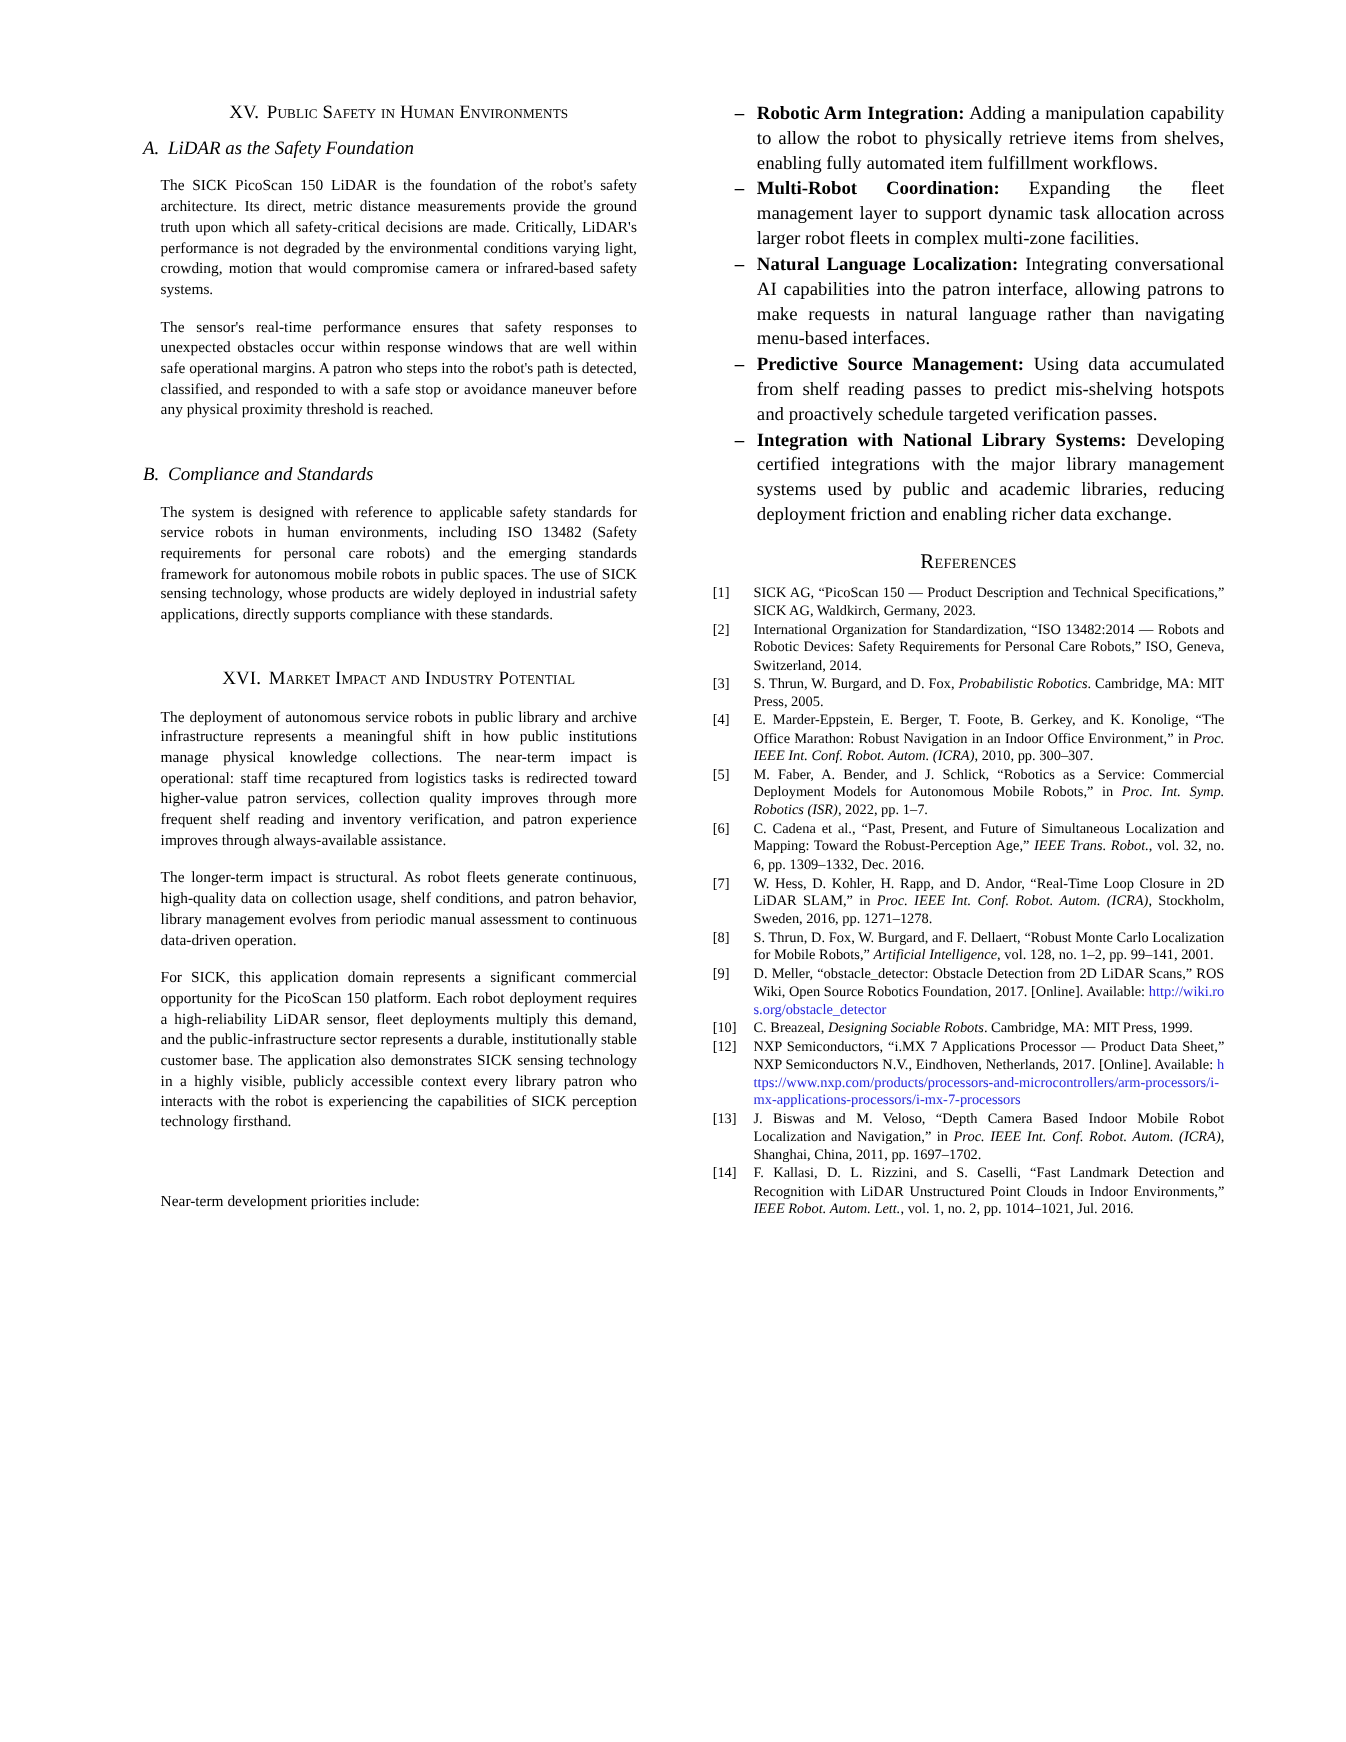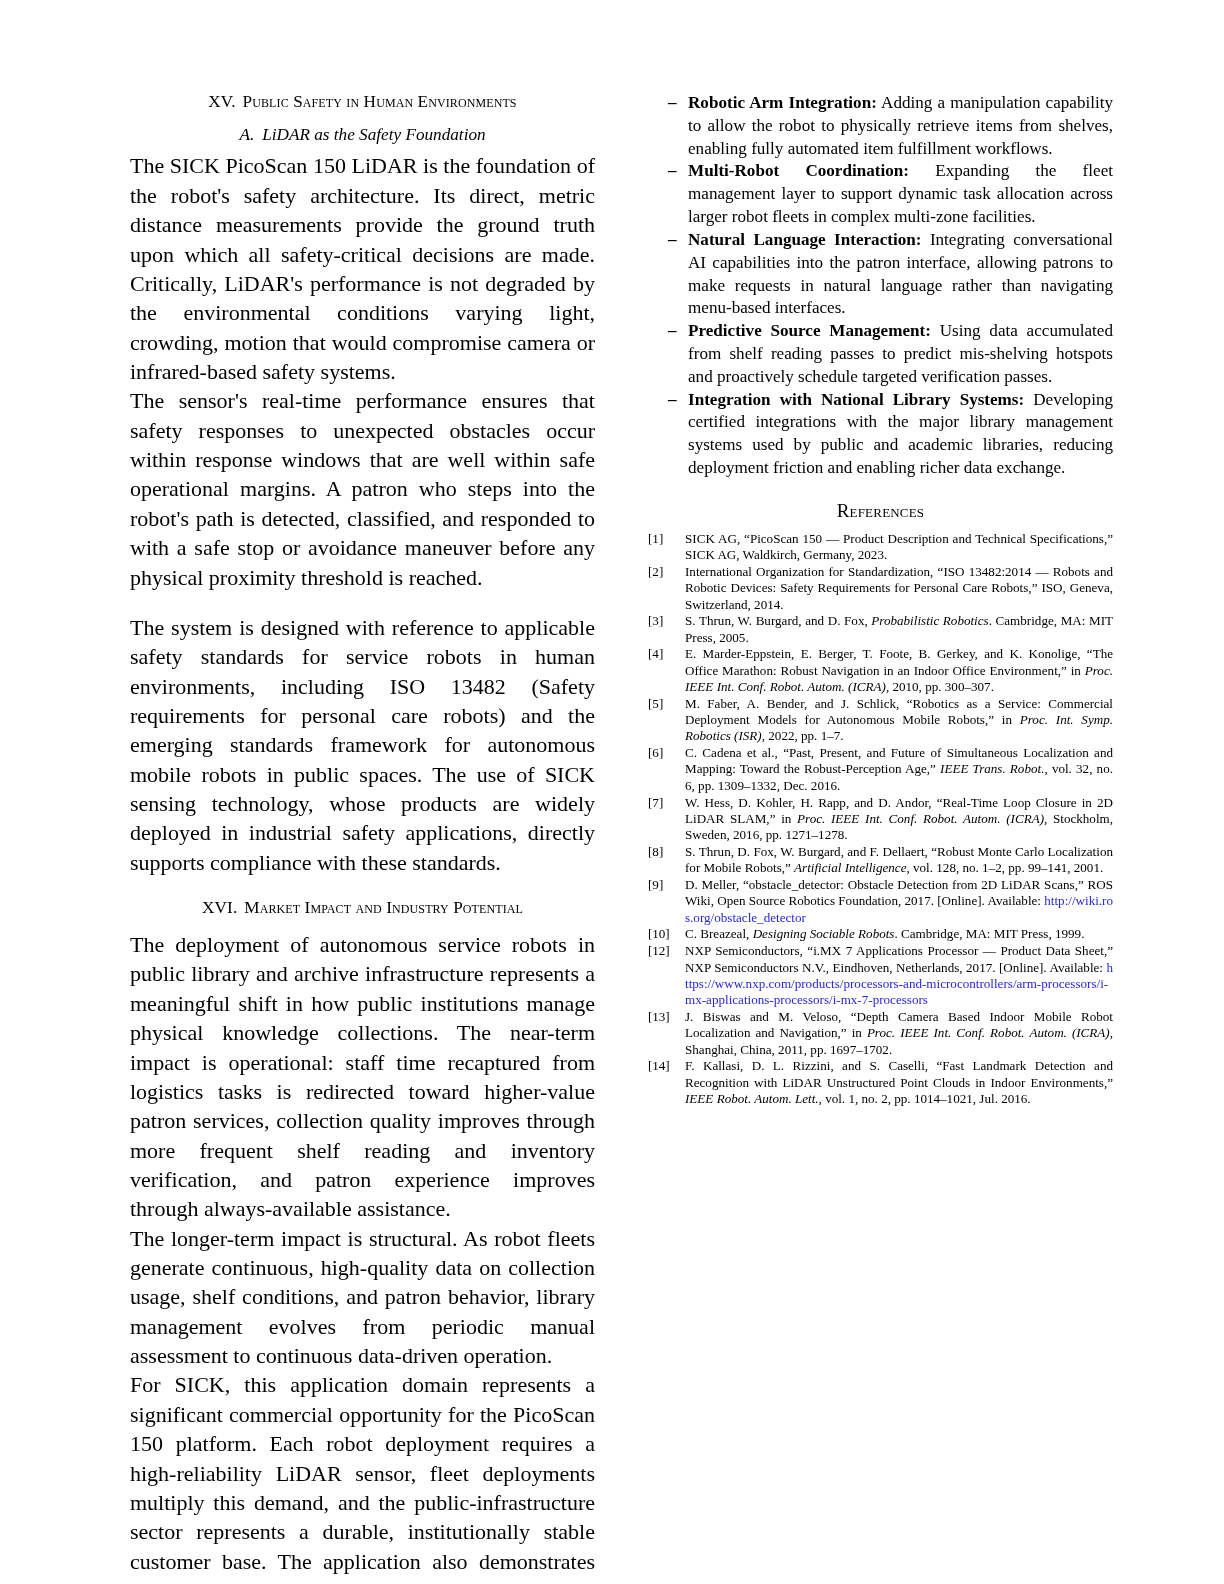--- a/index.html
+++ b/index.html
@@ -48,40 +48,40 @@
     text-transform: none;
   }
   .sec-head .gap { display: inline-block; width: 7px; }
 
   .sub-head {
     font-style: italic;
     font-size: 17.2px;
     margin: 0 0 6px 0;
     line-height: 1.25;
     font-weight: normal;
-    text-align: center;
+    text-align: left;
   }
   .sub-head .letter { margin-right: 8px; }
 
   .refs-head {
     text-align: center;
     font-size: 19px;
     font-variant: small-caps;
     margin: 20px 0 9px 0;
     font-weight: normal;
     letter-spacing: 0.2px;
   }
 
   
   p.body {
-    font-size: 22px;
+    font-size: 14px;
     line-height: 1.335;
     text-align: justify;
     text-justify: inter-word;
-    margin: 0;
+    margin: 16px;
     hyphens: none;
   }
   p.body + p.body { margin-top: 0; }
   .sp-sec { height: 21px; }
 
   
   ul.dashlist {
     list-style: none;
     margin: 0;
     padding: 0;
@@ -148,20 +148,23 @@
 
       <h3 class="sub-head">
         <span class="letter">A.</span><span>LiDAR as the Safety Foundation</span>
       </h3>
 
       <p class="body">The SICK PicoScan 150 LiDAR is the foundation of the robot's safety architecture. Its direct, metric distance measurements provide the ground truth upon which all safety-critical decisions are made. Critically, LiDAR's performance is not degraded by the environmental conditions varying light, crowding, motion that would compromise camera or infrared-based safety systems.</p>
       <p class="body">The sensor's real-time performance ensures that safety responses to unexpected obstacles occur within response windows that are well within safe operational margins. A patron who steps into the robot's path is detected, classified, and responded to with a safe stop or avoidance maneuver before any physical proximity threshold is reached.</p>
 
       <div class="sp-sec"></div>
 
+      <h3 class="sub-head">
+        <span class="letter">B.</span><span>Compliance and Standards</span>
+      </h3>
 
       <p class="body">The system is designed with reference to applicable safety standards for service robots in human environments, including ISO 13482 (Safety requirements for personal care robots) and the emerging standards framework for autonomous mobile robots in public spaces. The use of SICK sensing technology, whose products are widely deployed in industrial safety applications, directly supports compliance with these standards.</p>
 
       <div class="sp-sec"></div>
 
       <h2 class="sec-head">
         <span class="num">XVI.</span><span class="gap"></span><span>Market Impact and Industry Potential</span>
       </h2>
 
       <p class="body">The deployment of autonomous service robots in public library and archive infrastructure represents a meaningful shift in how public institutions manage physical knowledge collections. The near-term impact is operational: staff time recaptured from logistics tasks is redirected toward higher-value patron services, collection quality improves through more frequent shelf reading and inventory verification, and patron experience improves through always-available assistance.</p>
@@ -172,21 +175,21 @@
 
 
       <p class="body">Near-term development priorities include:</p>
     </div>
 
     <div class="col">
 
       <ul class="dashlist" id="future-list">
           <li><span class="dash">–</span><b>Robotic Arm Integration:</b><span> Adding a manipulation capability to allow the robot to physically retrieve items from shelves, enabling fully automated item fulfillment workflows.</span></li>
           <li><span class="dash">–</span><b>Multi-Robot Coordination:</b><span> Expanding the fleet management layer to support dynamic task allocation across larger robot fleets in complex multi-zone facilities.</span></li>
-          <li><span class="dash">–</span><b>Natural Language Interaction:</b><span> Integrating conversational AI capabilities into the patron interface, allowing patrons to make requests in natural language rather than navigating menu-based interfaces.</span></li>
+          <li><span class="dash">–</span><b>Natural Language Localization:</b><span> Integrating conversational AI capabilities into the patron interface, allowing patrons to make requests in natural language rather than navigating menu-based interfaces.</span></li>
           <li><span class="dash">–</span><b>Predictive Source Management:</b><span> Using data accumulated from shelf reading passes to predict mis-shelving hotspots and proactively schedule targeted verification passes.</span></li>
           <li><span class="dash">–</span><b>Integration with National Library Systems:</b><span> Developing certified integrations with the major library management systems used by public and academic libraries, reducing deployment friction and enabling richer data exchange.</span></li>
         </ul>
 
       <h2 class="refs-head">References</h2>
 
       <ol class="refs" id="refs-list">
           <li><span class="marker">[1]</span><span>SICK AG, “PicoScan 150 — Product Description and Technical Specifications,” SICK AG, Waldkirch, Germany, 2023.</span></li>
           <li><span class="marker">[2]</span><span>International Organization for Standardization, “ISO 13482:2014 — Robots and Robotic Devices: Safety Requirements for Personal Care Robots,” ISO, Geneva, Switzerland, 2014.</span></li>
           <li><span class="marker">[3]</span><span>S. Thrun, W. Burgard, and D. Fox, </span><em>Probabilistic Robotics</em><span>. Cambridge, MA: MIT Press, 2005.</span></li>

